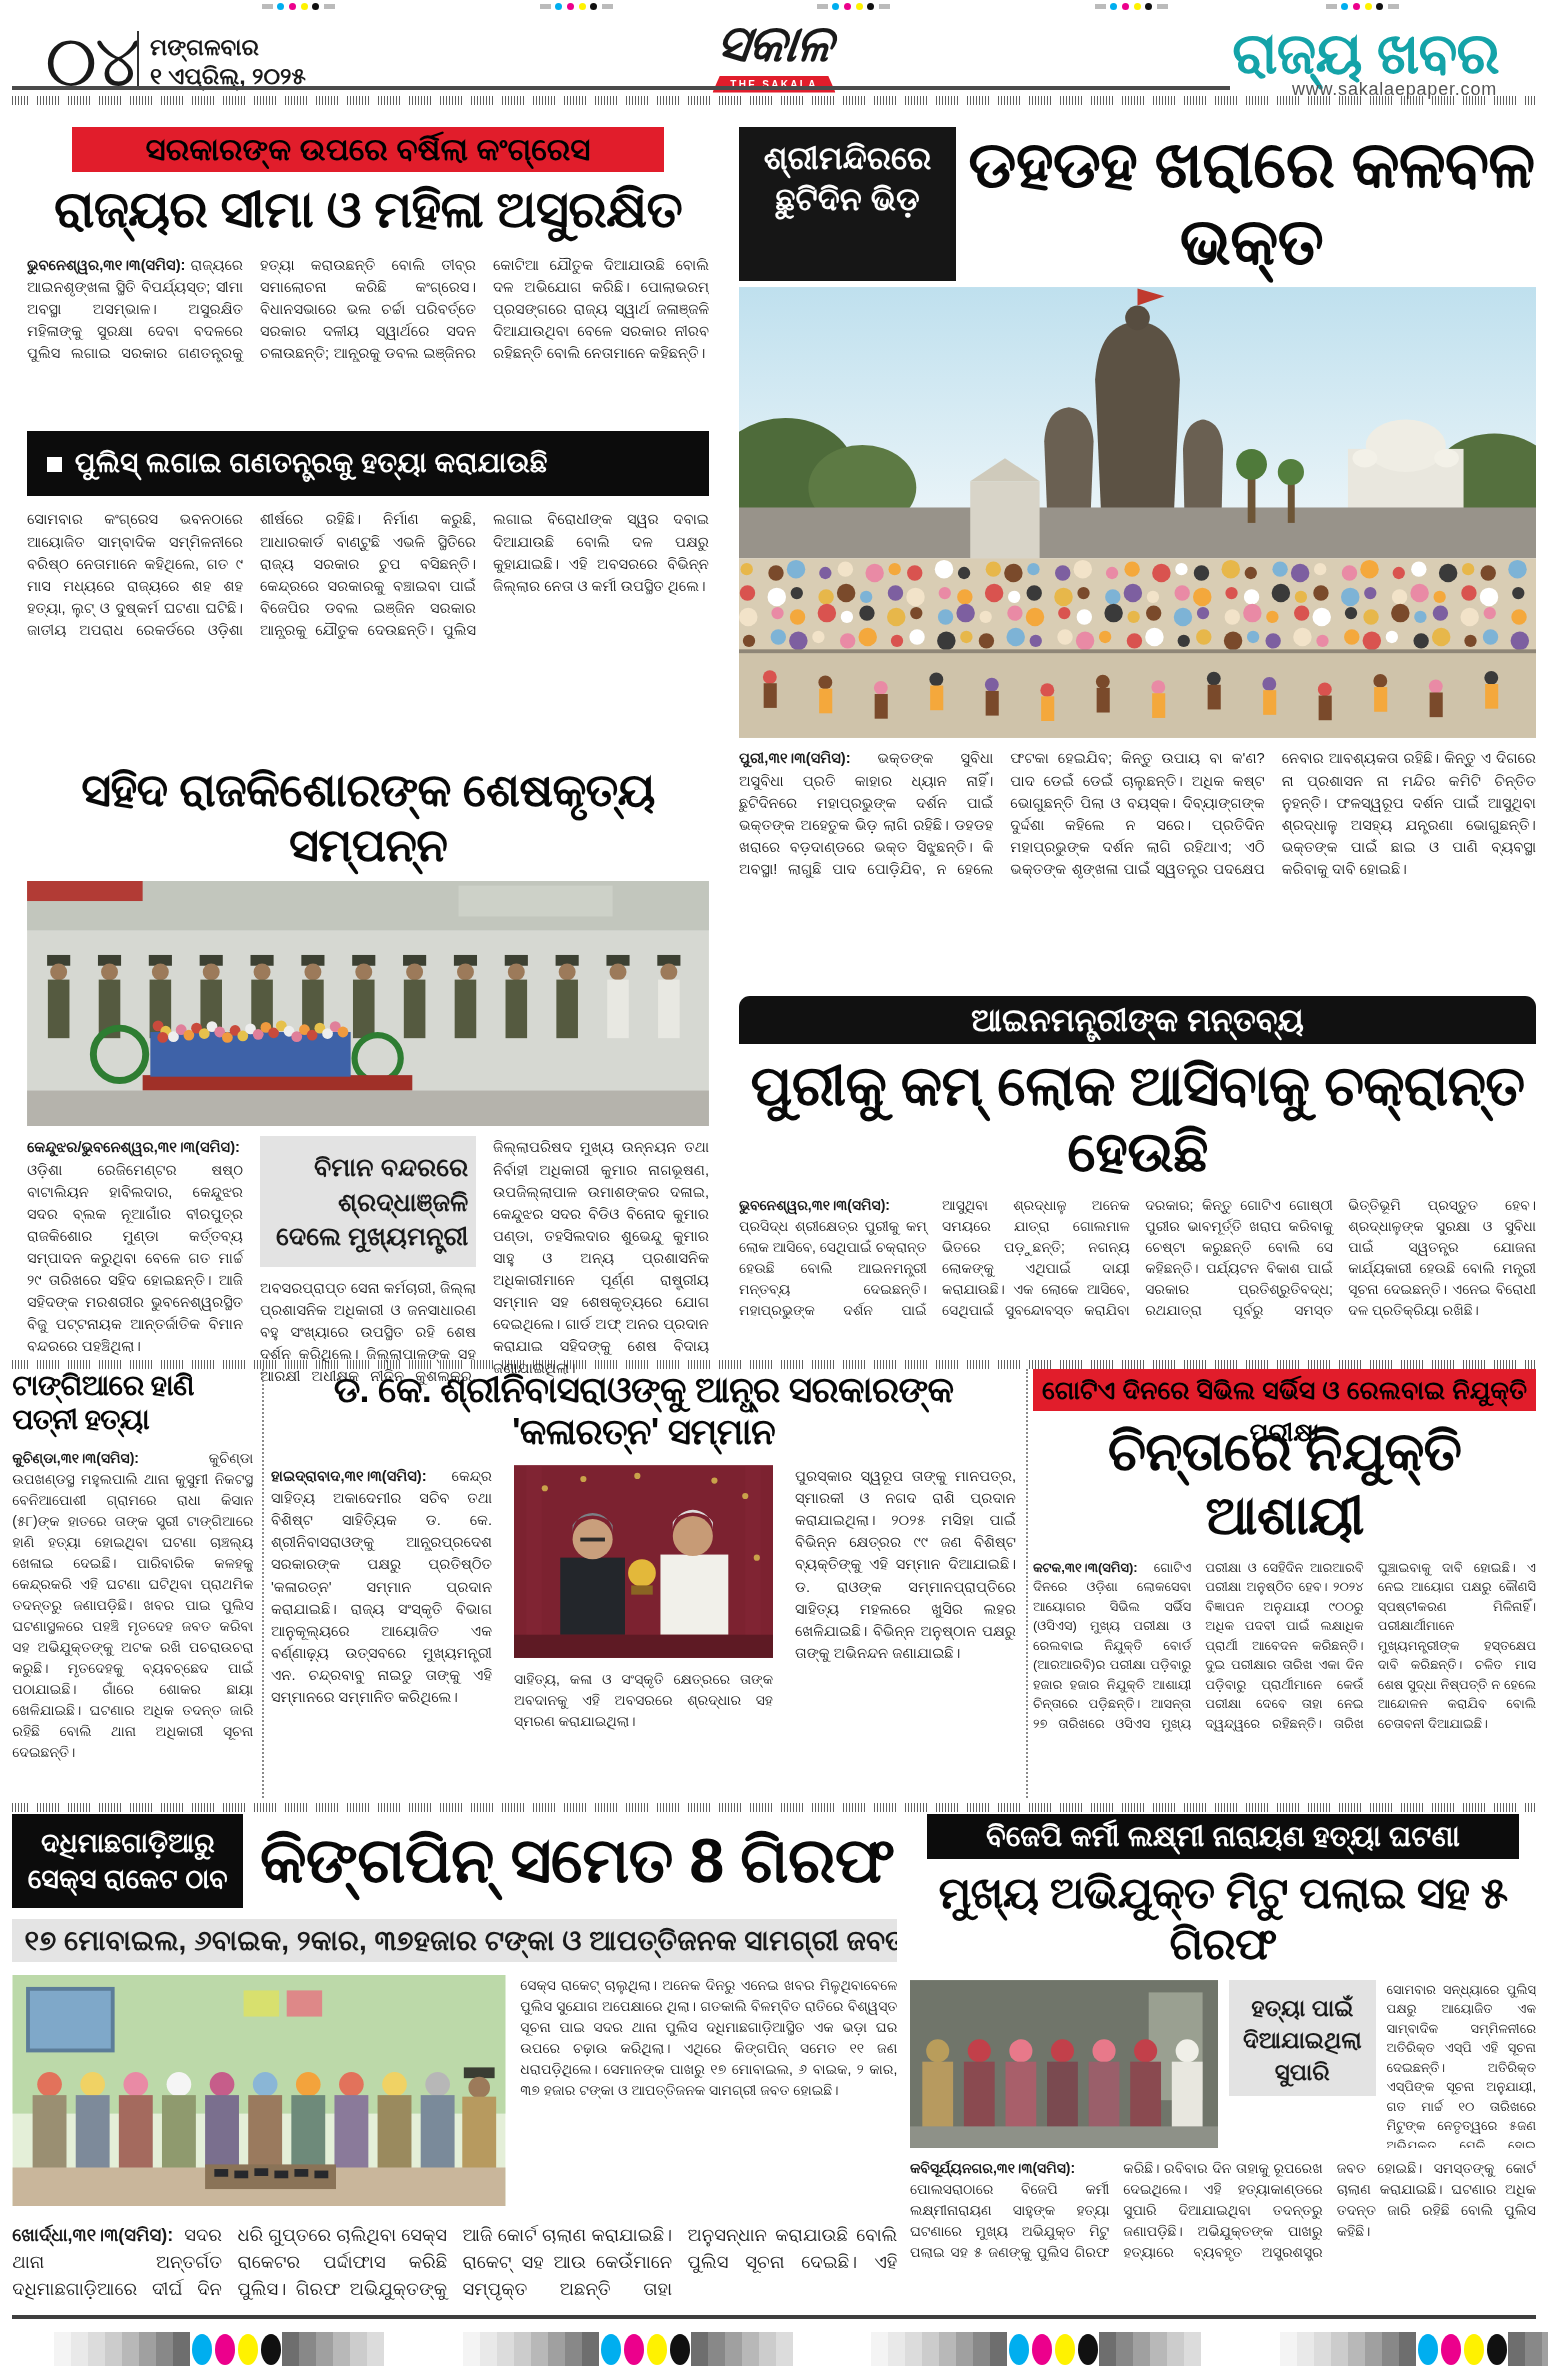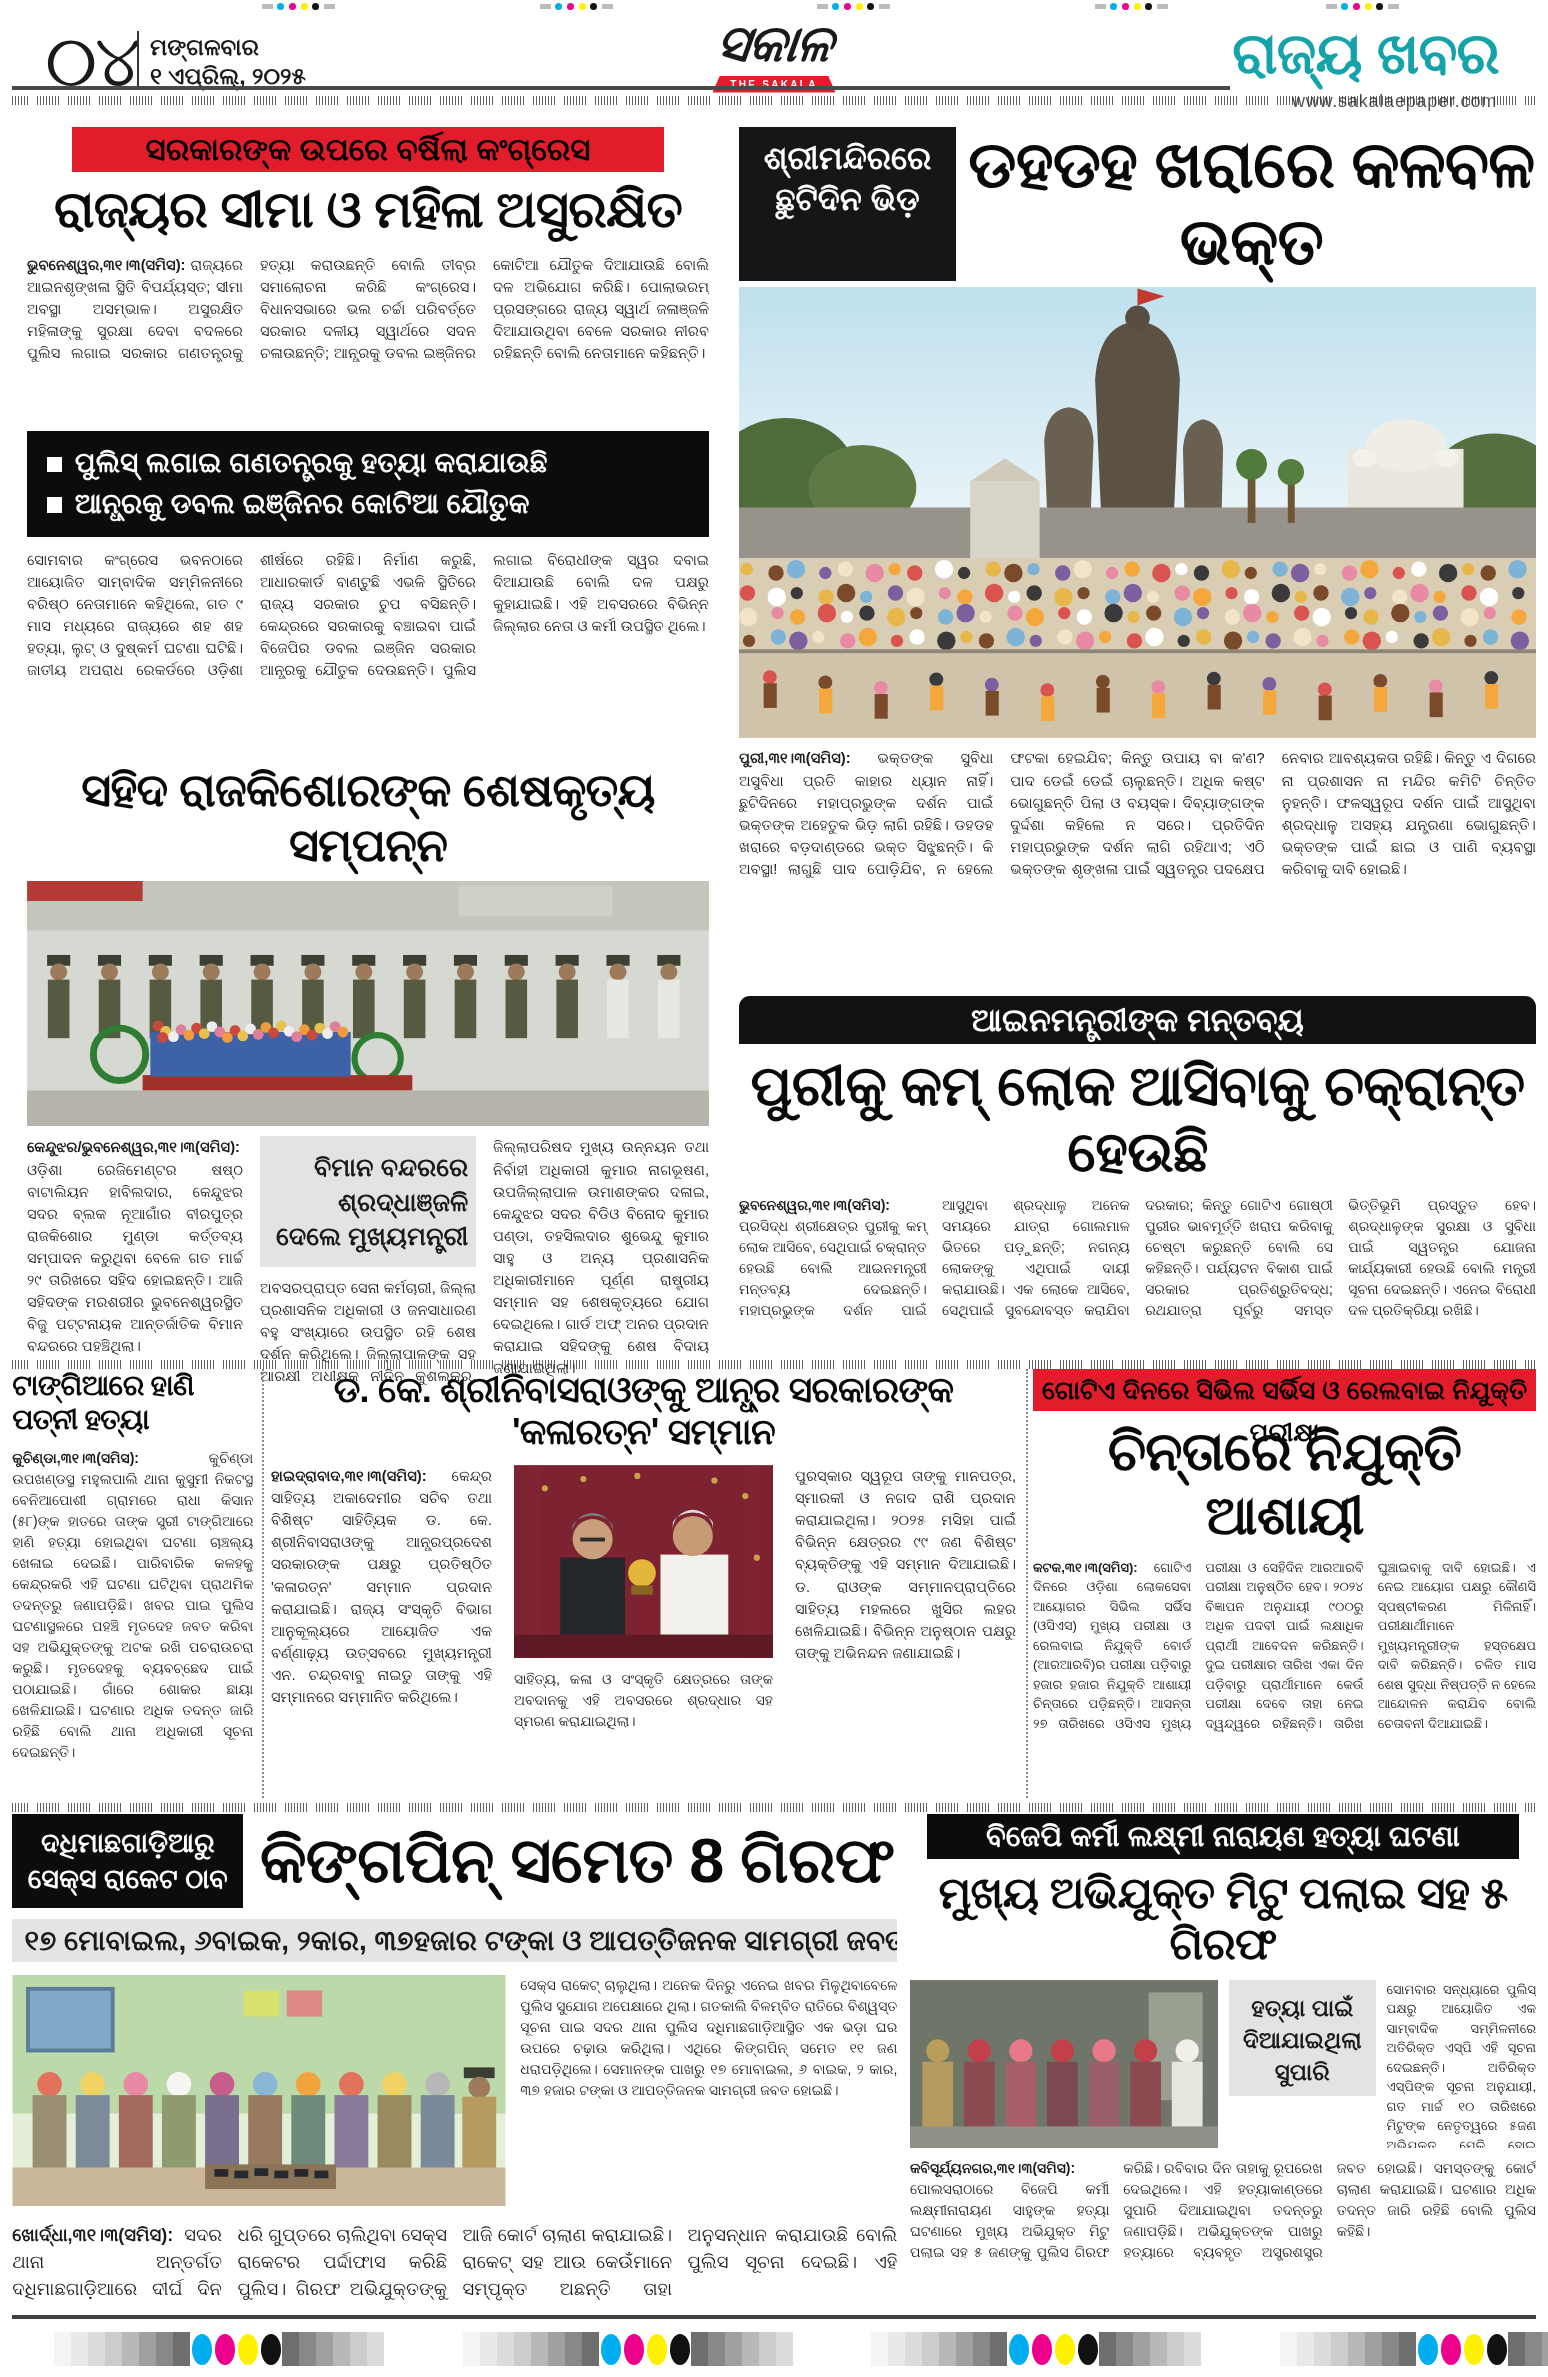--- a/index.html
+++ b/index.html
@@ -17,21 +17,21 @@
   .pagenum{position:absolute;left:45px;top:20px;font-size:72px;font-weight:400;letter-spacing:-2.3px;}
   .hdr-divider{position:absolute;left:137px;top:31px;width:2.3px;height:57px;background:#333;}
   .hdr-day{position:absolute;left:150px;top:34px;font-size:23px;font-weight:700;}
   .hdr-date{position:absolute;left:150px;top:63px;font-size:23px;font-weight:700;}
   .masthead{position:absolute;left:50%;top:14px;transform:translateX(-50%);text-align:center;}
   .masthead-title{font-size:51px;font-weight:900;font-style:italic;letter-spacing:-1.5px;transform:skewX(-6deg);}
   .masthead-banner{margin:1.5px auto 0;width:123px;height:17px;background:var(--red);color:#fff;
     font-size:10px;font-weight:700;letter-spacing:2.3px;line-height:17px;
     clip-path:polygon(6% 0,94% 0,100% 100%,0 100%);}
   .section-title{position:absolute;right:49px;top:20px;font-size:57px;font-weight:900;color:var(--teal);letter-spacing:-0.8px;}
-  .website{position:absolute;right:51px;top:91px;font-size:18px;color:#555;letter-spacing:0.8px;}
+  .website{position:absolute;right:51px;top:79px;font-size:18px;color:#555;letter-spacing:0.8px;}
   .hdr-rule{position:absolute;left:12.3px;top:86px;width:1218px;height:3.9px;background:#4a4a4a;}
   .ticks{position:absolute;left:12.3px;width:1524px;height:8.5px;
     background:repeating-linear-gradient(90deg,#2b2b2b 0 0.8px,transparent 0.8px 3.1px);opacity:.75;}
   .topdots{position:absolute;top:3.1px;display:flex;gap:4.6px;align-items:center;}
   .topdots i{display:inline-block;width:7px;height:7px;border-radius:50%;}
   .topdots b{display:inline-block;width:10.8px;height:4.6px;background:#bbb;}
 
   
   .kicker{background:var(--red);color:#000000;font-weight:800;text-align:center;}
   .headline{font-weight:900;text-align:center;color:#090909;letter-spacing:-0.8px;}
@@ -177,21 +177,20 @@
 
   <div class="blkA">
     <div class="kicker">ସରକାରଙ୍କ ଉପରେ ବର୍ଷିଲା କଂଗ୍ରେସ</div>
     <div class="headline">ରାଜ୍ୟର ସୀମା ଓ ମହିଳା ଅସୁରକ୍ଷିତ</div>
     <div class="body-text b1">
       <span class="dateline">ଭୁବନେଶ୍ୱର,୩୧।୩(ସମିସ):</span>
       <span>ରାଜ୍ୟରେ ଆଇନଶୃଙ୍ଖଳା ସ୍ଥିତି ବିପର୍ଯ୍ୟସ୍ତ; ସୀମା ଅବସ୍ଥା ଅସମ୍ଭାଳ। ଅସୁରକ୍ଷିତ ମହିଳାଙ୍କୁ ସୁରକ୍ଷା ଦେବା ବଦଳରେ ପୁଲିସ ଲଗାଇ ସରକାର ଗଣତନ୍ତ୍ରକୁ ହତ୍ୟା କରାଉଛନ୍ତି ବୋଲି ତୀବ୍ର ସମାଲୋଚନା କରିଛି କଂଗ୍ରେସ। ବିଧାନସଭାରେ ଭଲ ଚର୍ଚ୍ଚା ପରିବର୍ତ୍ତେ ସରକାର ଦଳୀୟ ସ୍ୱାର୍ଥରେ ସଦନ ଚଳାଉଛନ୍ତି; ଆନ୍ଧ୍ରକୁ ଡବଲ ଇଞ୍ଜିନର କୋଟିଆ ଯୌତୁକ ଦିଆଯାଉଛି ବୋଲି ଦଳ ଅଭିଯୋଗ କରିଛି। ପୋଲାଭରମ୍ ପ୍ରସଙ୍ଗରେ ରାଜ୍ୟ ସ୍ୱାର୍ଥ ଜଳାଞ୍ଜଳି ଦିଆଯାଉଥିବା ବେଳେ ସରକାର ନୀରବ ରହିଛନ୍ତି ବୋଲି ନେତାମାନେ କହିଛନ୍ତି।</span>
     </div>
     <div class="bulletbox">
       <div><span class="sq"></span><span>ପୁଲିସ୍ ଲଗାଇ ଗଣତନ୍ତ୍ରକୁ ହତ୍ୟା କରାଯାଉଛି</span></div>
-      <div><span class="sq"></span><span>ଆନ୍ଧ୍ରକୁ ଡବଲ ଇଞ୍ଜିନର କୋଟିଆ ଯୌତୁକ</span></div>
     </div>
     <div class="body-text b2">ସୋମବାର କଂଗ୍ରେସ ଭବନଠାରେ ଆୟୋଜିତ ସାମ୍ବାଦିକ ସମ୍ମିଳନୀରେ ବରିଷ୍ଠ ନେତାମାନେ କହିଥିଲେ, ଗତ ୯ ମାସ ମଧ୍ୟରେ ରାଜ୍ୟରେ ଶହ ଶହ ହତ୍ୟା, ଲୁଟ୍ ଓ ଦୁଷ୍କର୍ମ ଘଟଣା ଘଟିଛି। ଜାତୀୟ ଅପରାଧ ରେକର୍ଡରେ ଓଡ଼ିଶା ଶୀର୍ଷରେ ରହିଛି। ନିର୍ମାଣ କରୁଛି, ଆଧାରକାର୍ଡ ବାଣ୍ଟୁଛି ଏଭଳି ସ୍ଥିତିରେ ରାଜ୍ୟ ସରକାର ଚୁପ ବସିଛନ୍ତି। କେନ୍ଦ୍ରରେ ସରକାରକୁ ବଞ୍ଚାଇବା ପାଇଁ ବିଜେପିର ଡବଲ ଇଞ୍ଜିନ ସରକାର ଆନ୍ଧ୍ରକୁ ଯୌତୁକ ଦେଉଛନ୍ତି। ପୁଲିସ ଲଗାଇ ବିରୋଧୀଙ୍କ ସ୍ୱର ଦବାଇ ଦିଆଯାଉଛି ବୋଲି ଦଳ ପକ୍ଷରୁ କୁହାଯାଇଛି। ଏହି ଅବସରରେ ବିଭିନ୍ନ ଜିଲ୍ଲାର ନେତା ଓ କର୍ମୀ ଉପସ୍ଥିତ ଥିଲେ।</div>
   </div>
 
   <div class="blkB">
     <div class="hdrrow">
       <div class="temple-label">
         <div>ଶ୍ରୀମନ୍ଦିରରେ</div>
         <div>ଛୁଟିଦିନ ଭିଡ଼</div>
       </div>

